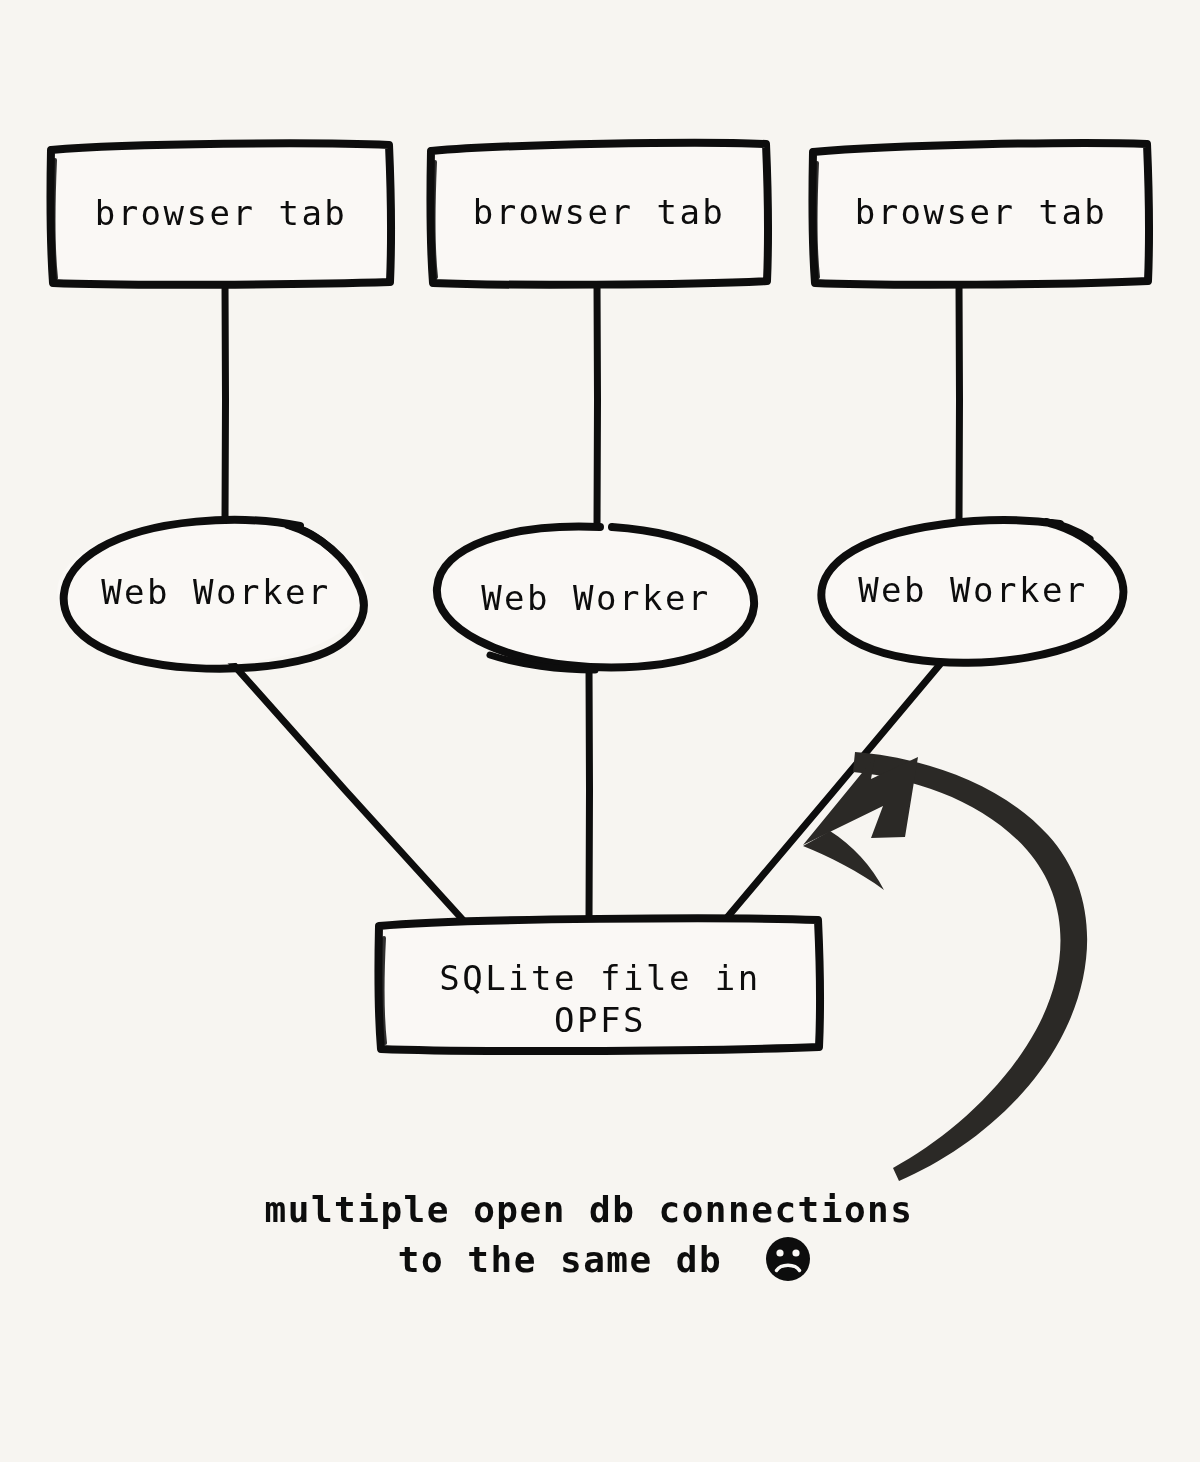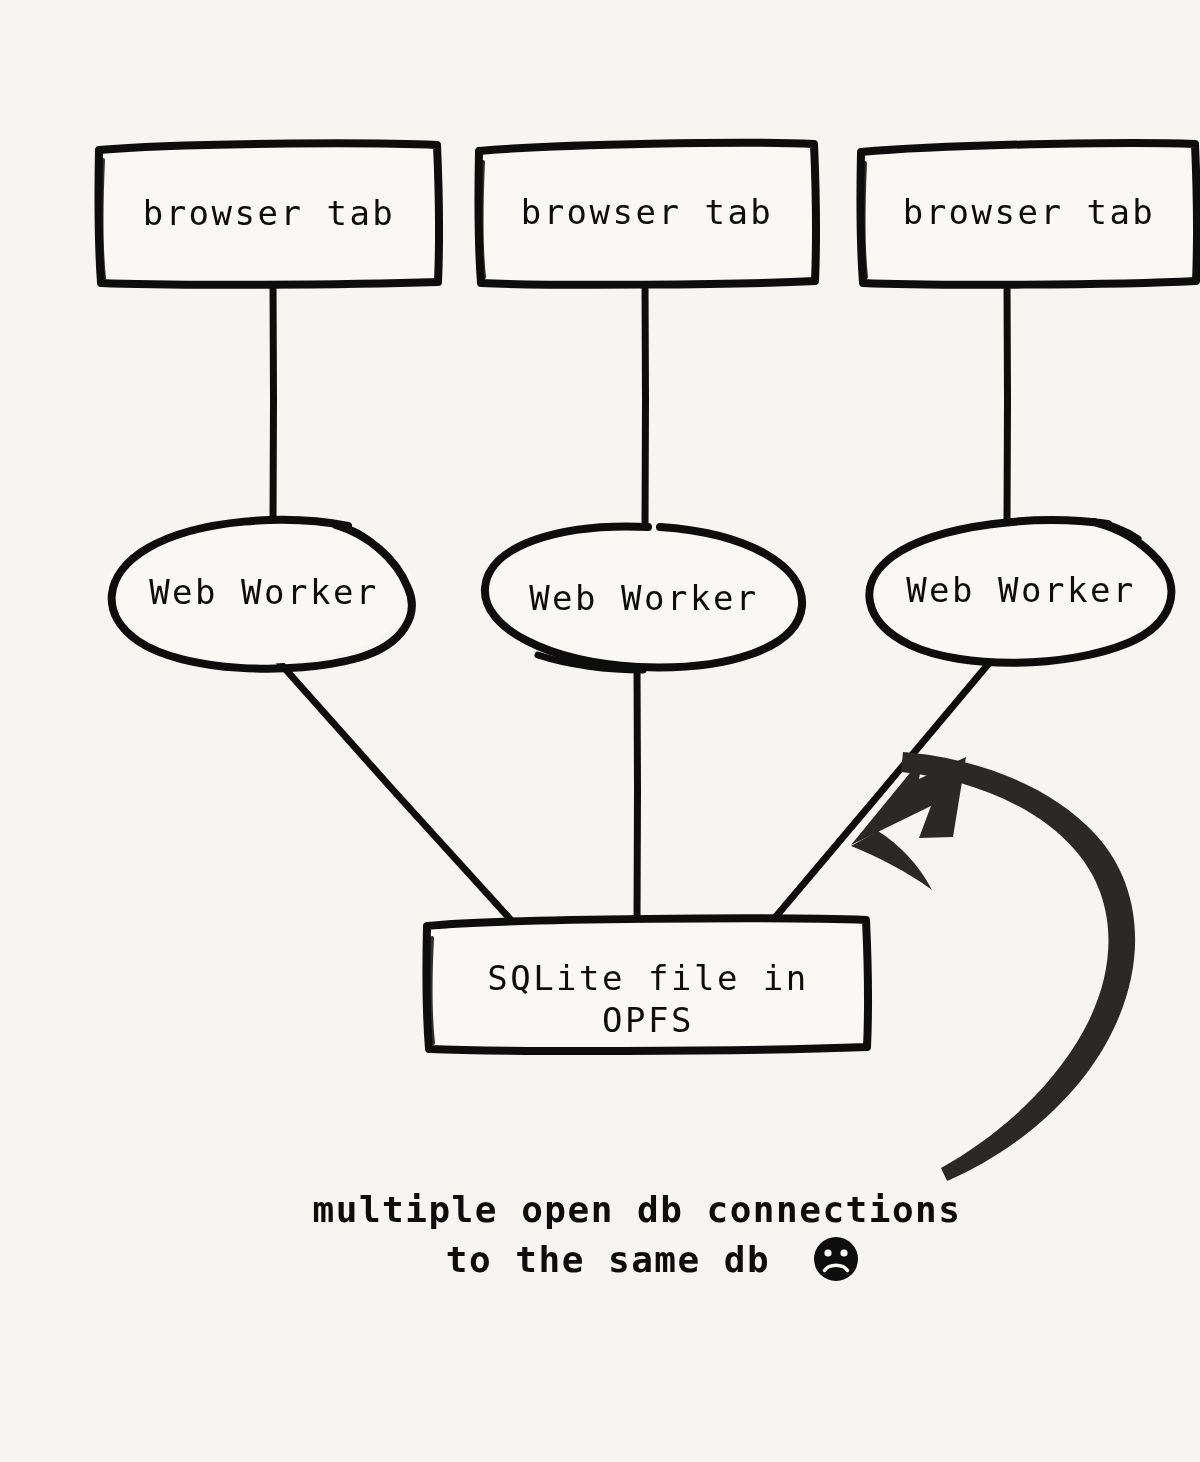--- a/index.html
+++ b/index.html
@@ -13,21 +13,20 @@
     height: 1462px;
     position: relative;
     overflow: hidden;
     font-family: "DejaVu Sans Mono", "Liberation Mono", monospace;
   }
   #diagram-root {
     position: absolute;
     inset: 0;
     width: 1116px;
     height: 1462px;
-    margin-left: 48px;
   }
   svg.canvas {
     position: absolute;
     top: 0;
     left: 0;
     width: 1200px;
     height: 1462px;
     display: block;
   }
   .node-label {

